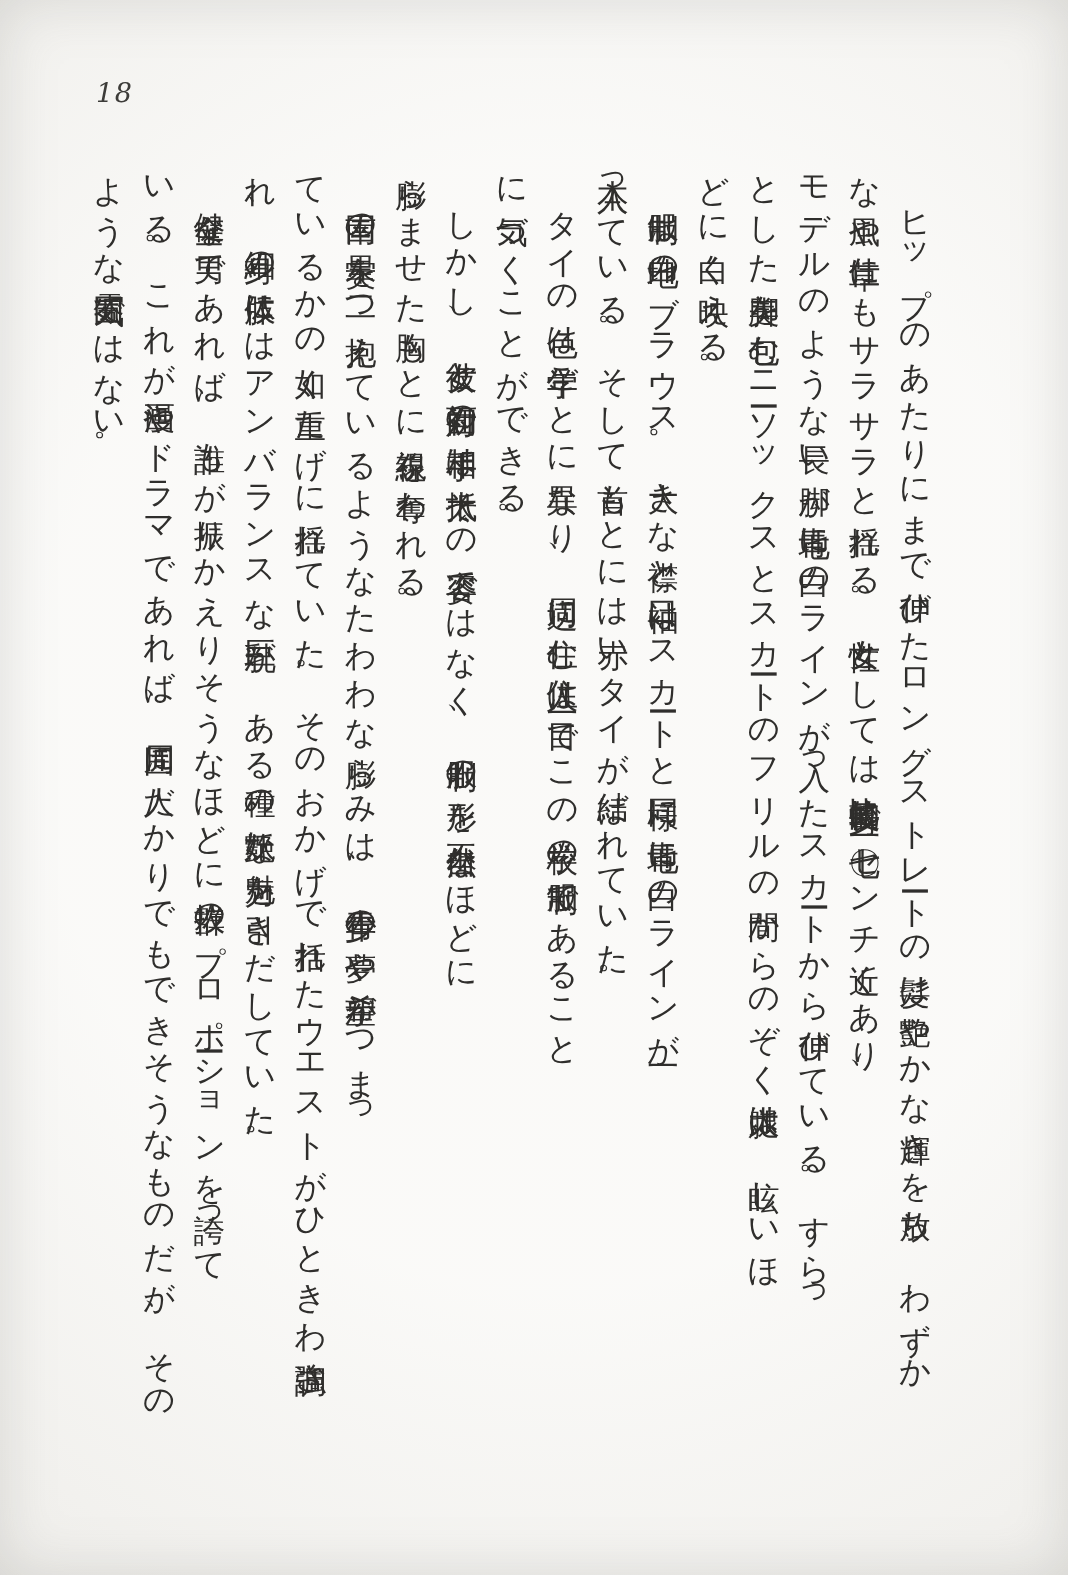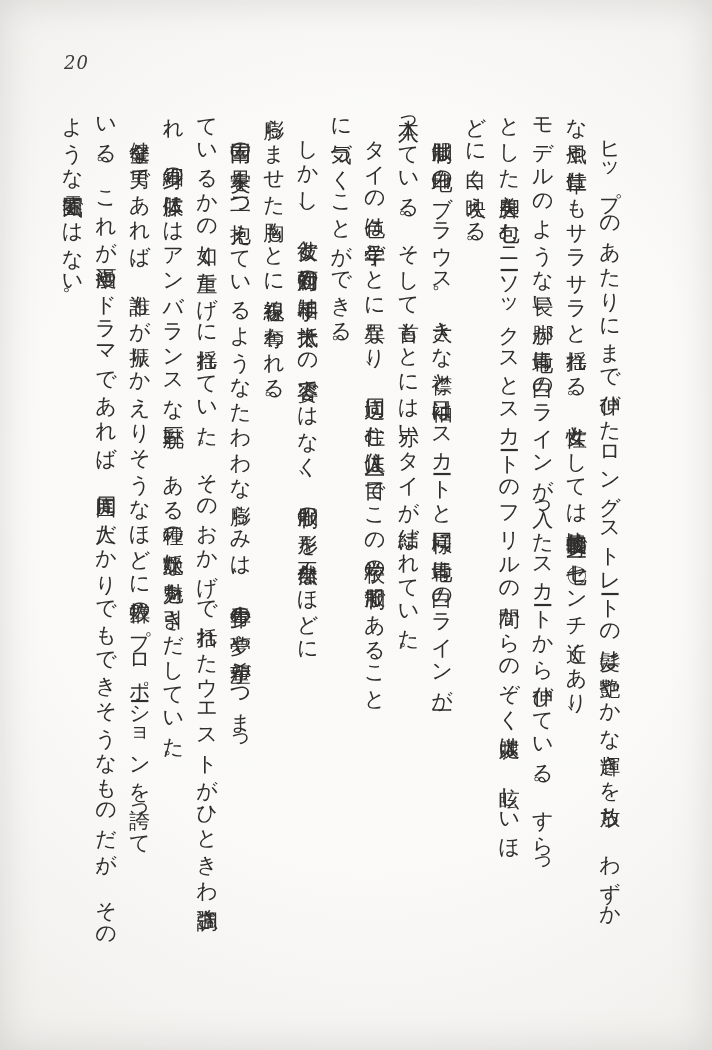--- a/index.html
+++ b/index.html
@@ -44,21 +44,21 @@
   .tline {
     height: 100%;
     margin: 0;
     white-space: nowrap;
   }
 </style>
 </head>
 <body>
 
 <div class="page">
-  <div class="page-number">20</div>
+  <div class="page-number">18</div>
   <div class="text-block">
     <p class="tline">　ヒップのあたりにまで伸びたロングストレートの髪は艶やかな輝きを放ち、わずか</p>
     <p class="tline">な風や仕草にもサラサラと揺れる。女性としては比較的長身で一七〇センチ近くあり、</p>
     <p class="tline">モデルのような長い脚が青地に白のラインが入ったスカートから伸びている。すらっ</p>
     <p class="tline">とした美脚を包むニーソックスとスカートのフリルの間からのぞく太腿は、眩しいほ</p>
     <p class="tline">どに白く映える。</p>
     <p class="tline">　制服は白地のブラウス。大きな襟と袖口はスカートと同様に青地に白のラインが一</p>
     <p class="tline">本入っている。そして首もとには赤いタイが結ばれていた。</p>
     <p class="tline">　タイの色は学年ごとに異なり、周辺に住む住人は一目でこの学校の制服であること</p>
     <p class="tline">に気づくことができる。</p>

